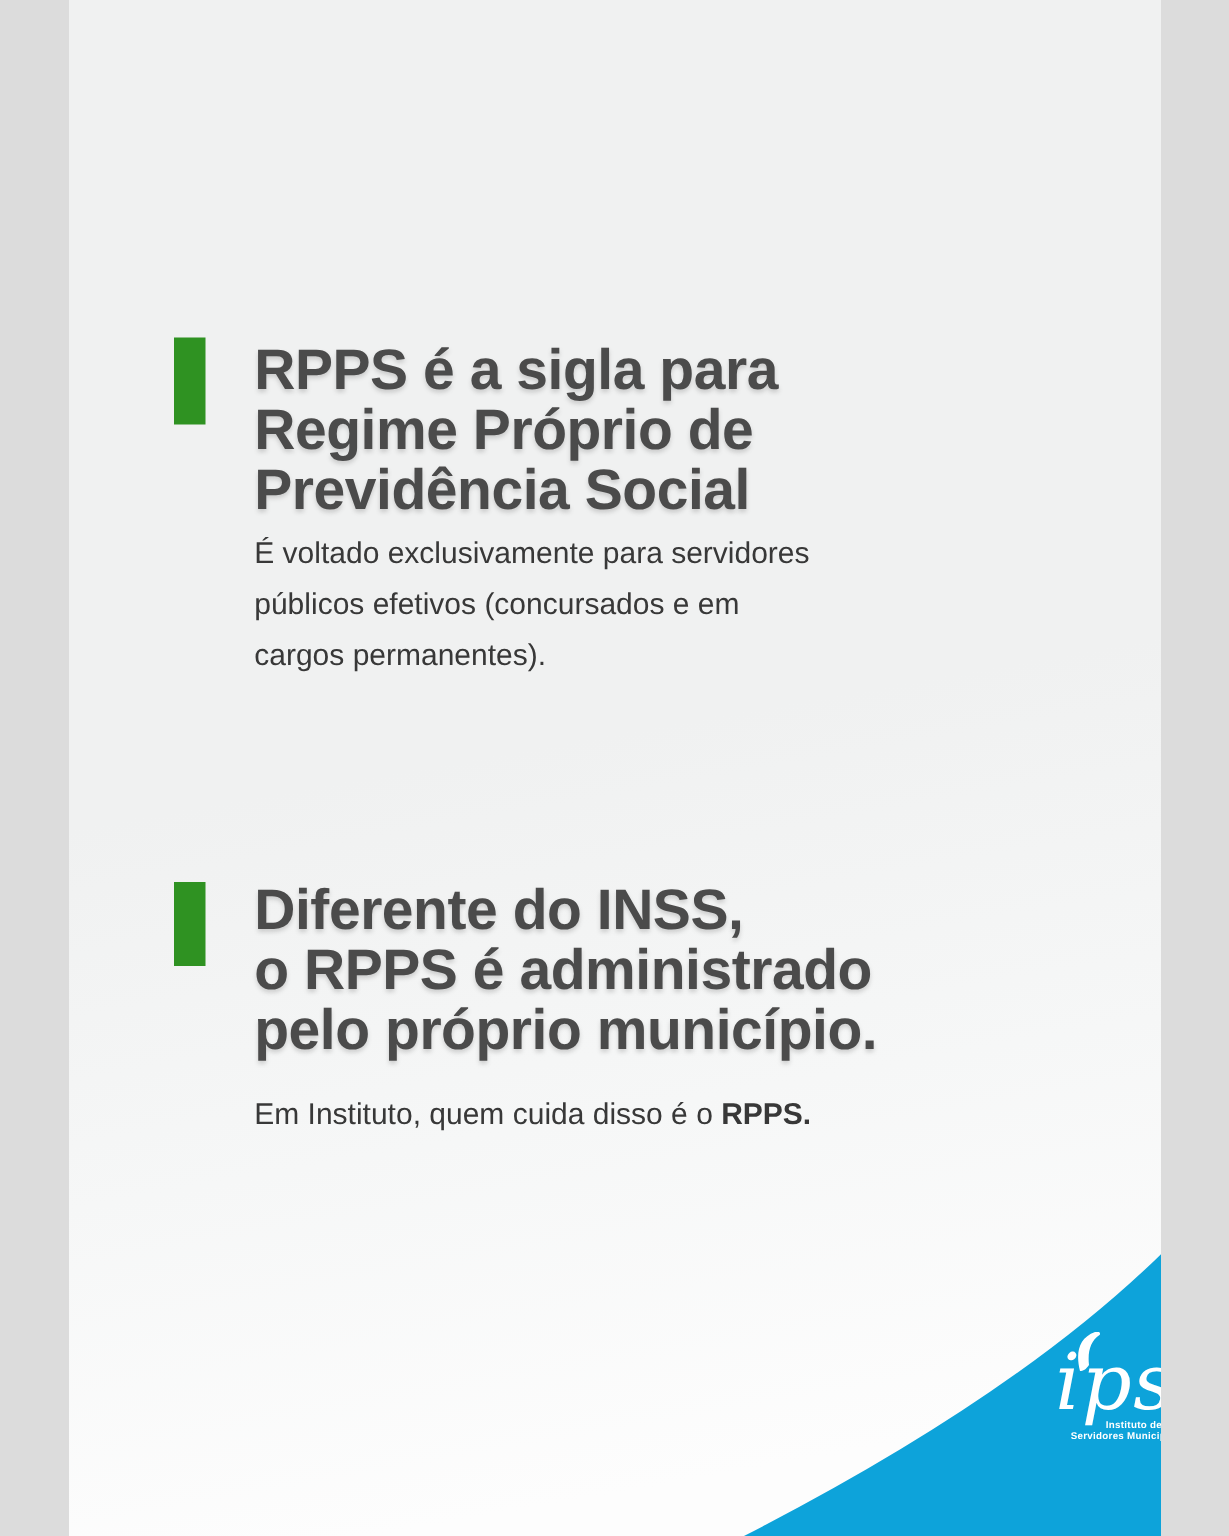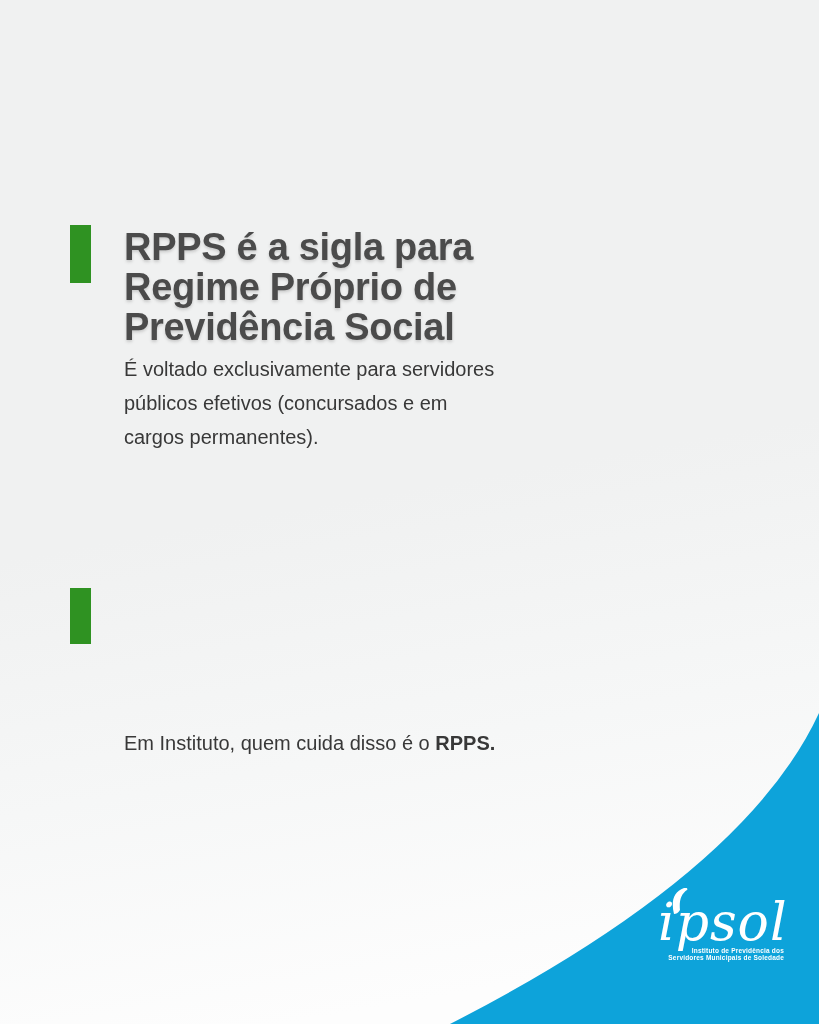--- a/index.html
+++ b/index.html
@@ -8,21 +8,21 @@
     --background-bottom:#fdfdfd;
     --accent-green:#2f9222;
     --brand-blue:#0da3da;
     --heading-text:#4b4b4b;
     --body-text:#383838;
     --logo-text:#ffffff;
   }
   html,body{margin:0;padding:0;background:#dcdcdc;}
   .canvas{
     position:relative;
-    width:819px;height:1024px;
+    width:728px;height:1024px;
     margin:0 auto;
     overflow:hidden;
     background:linear-gradient(170deg,
       var(--background-top) 0%,
       var(--background-top) 48%,
       #f6f7f7 70%,
       var(--background-bottom) 92%);
     font-family:"Liberation Sans", sans-serif;
   }
   .accent-bar{
@@ -102,20 +102,23 @@
 
   <div class="accent-bar bar-1"></div>
   <h2 class="heading h-1">RPPS é a sigla para
 Regime Próprio de
 Previdência Social</h2>
   <p class="body-text p-1">É voltado exclusivamente para servidores
 públicos efetivos (concursados e em
 cargos permanentes).</p>
 
   <div class="accent-bar bar-2"></div>
+  <h2 class="heading h-2">Diferente do INSS,
+o RPPS é administrado
+pelo próprio município.</h2>
   <p class="body-text p-2"><span>Em Instituto, quem cuida disso é o </span><span class="emph">RPPS.</span></p>
 
   <svg class="curve-svg" viewBox="0 0 819 1024" aria-hidden="true">
     <path d="M819,713 Q745,873 450,1024 L819,1024 Z" fill="var(--brand-blue)"></path>
   </svg>
 
   <div class="logo-block">
     <svg class="logo-swoosh" viewBox="0 0 17 26" aria-hidden="true">
       <path d="M3,26 C0,14 2,4 13,0 C16,-1 17,1 16,2 C10,6 8,13 9,22 C7,25 5,26 3,26 Z" fill="var(--logo-text)"></path>
     </svg>

